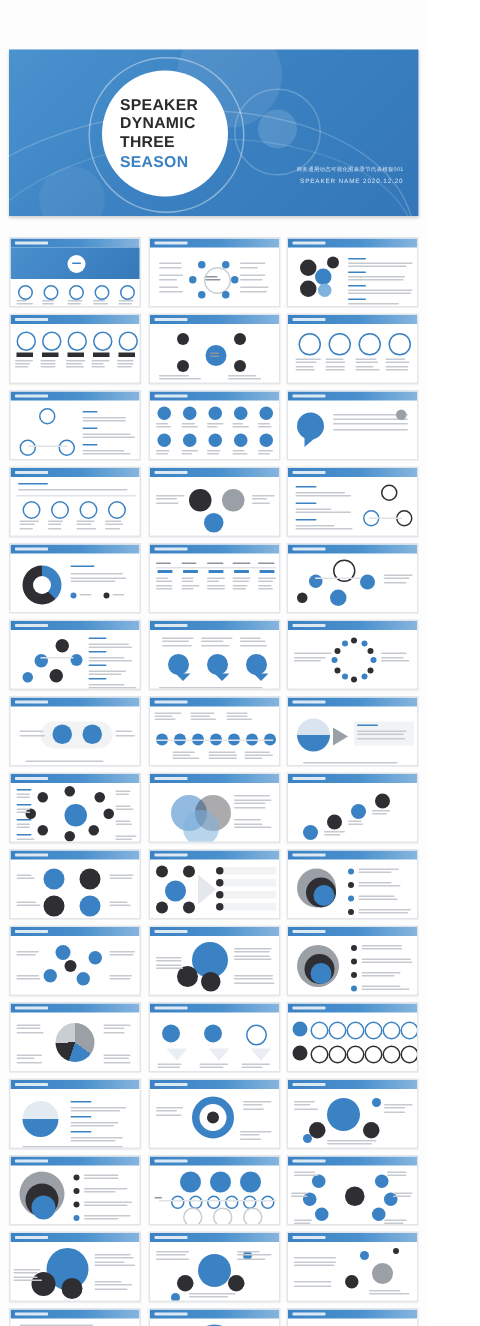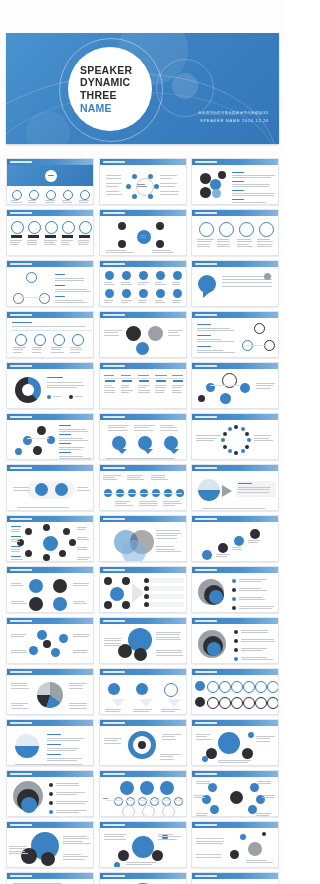--- a/index.html
+++ b/index.html
@@ -67,21 +67,21 @@
     <div class="swoosh2"></div>
     <div class="bub" style="left:112px;top:-18px;width:70px;height:70px;"></div>
     <div class="bub" style="left:166px;top:40px;width:26px;height:26px;background:rgba(255,255,255,.14);"></div>
     <div class="ring" style="left:150px;top:26px;width:56px;height:56px;"></div>
     <div class="bub" style="left:20px;top:78px;width:44px;height:44px;background:rgba(255,255,255,.06);"></div>
     <div class="titlering"></div>
     <div class="titlecirc">
       <span>SPEAKER</span>
       <span>DYNAMIC</span>
       <span>THREE</span>
-      <span class="accent">NAME</span>
+      <span class="accent">SEASON</span>
     </div>
     <div class="hero-meta">
       <div class="l1">商务通用动态可视化图表季节代表模板001</div>
       <div class="l2">SPEAKER NAME    2020.12.20</div>
     </div>
   </div>
 
   <div id="grid">
       <div class="thumb">
         <div class="tbar">

